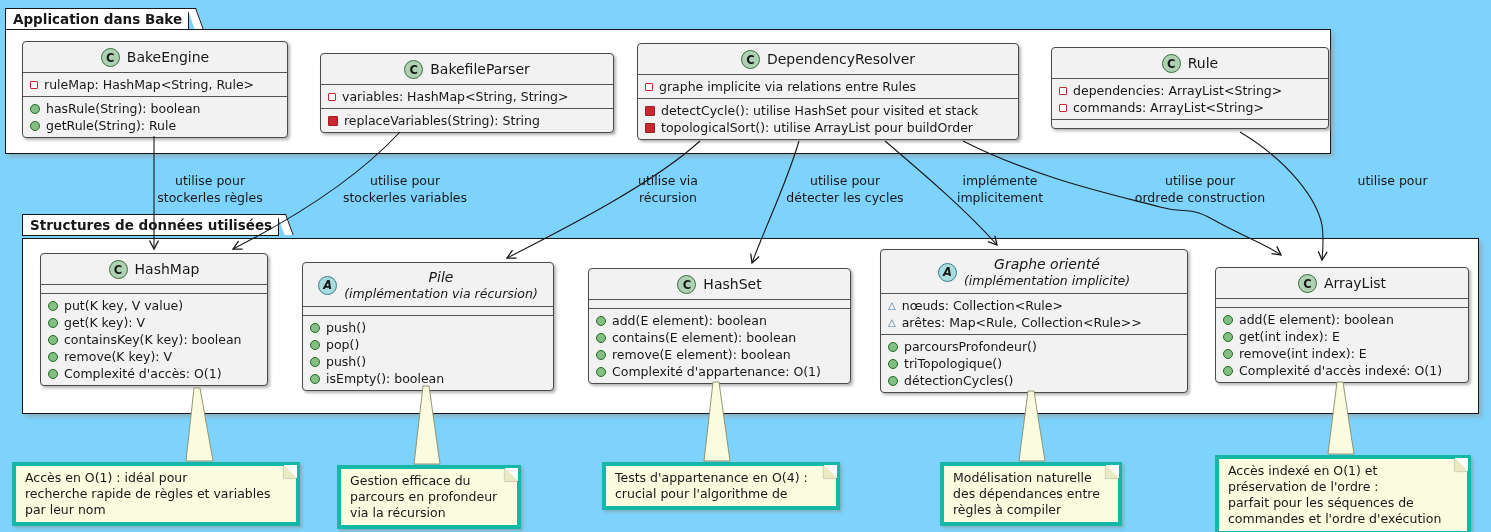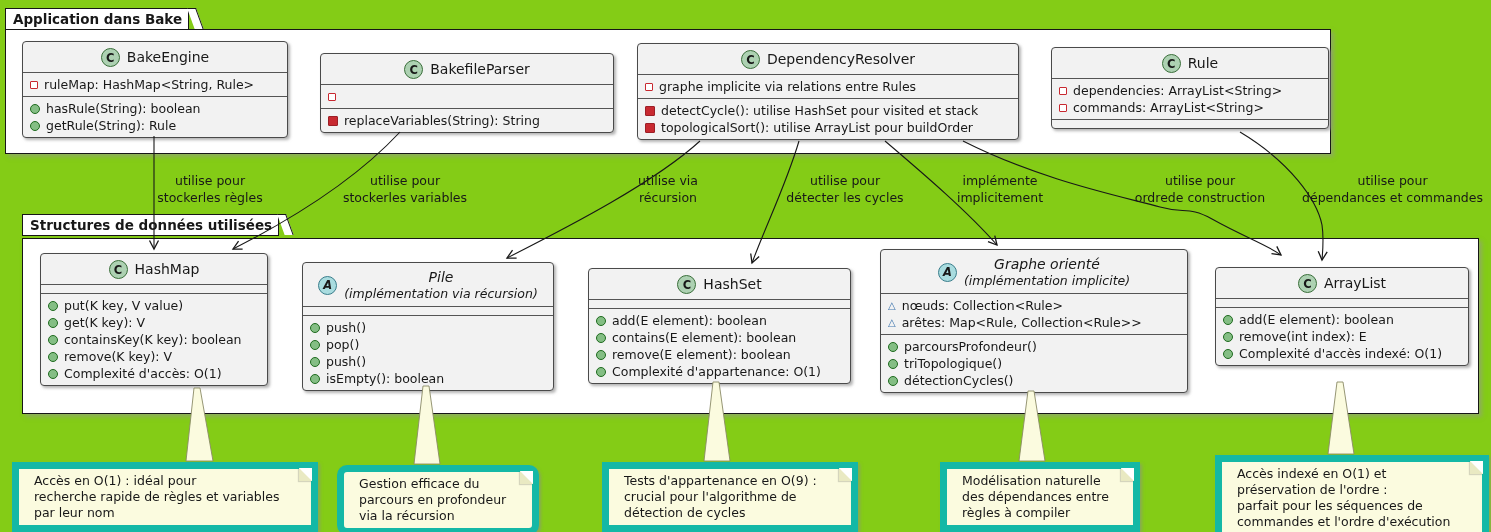--- a/index.html
+++ b/index.html
@@ -1,16 +1,16 @@
 <!DOCTYPE html>
 <html><head>
 <meta charset="utf-8">
 <style>
   html,body{margin:0;padding:0;background:#ffffff;}
-  #canvas{position:relative;width:1491px;height:532px;background:#84cc16;
+  #canvas{position:relative;width:1491px;height:532px;background:#7dd3fc;
           font-family:"DejaVu Sans",sans-serif;color:#181818;overflow:hidden;}
 
   
   .pkg-body{position:absolute;border:1.5px solid #161616;background:#ffffff;
             box-shadow:3px 3px 4px rgba(150,150,150,.55);z-index:1;}
   .pkg-tab{position:absolute;border:1.5px solid #161616;background:#ffffff;
            font-weight:bold;font-size:13.5px;line-height:16px;padding:2px 6px 2px 7px;
            z-index:3;white-space:nowrap;}
   .pkg-tab::after{content:"";position:absolute;top:-1.5px;right:-8px;width:8px;height:100%;
            background:#ffffff;border-right:1.5px solid #161616;border-top:1.5px solid #161616;
@@ -34,22 +34,22 @@
   .ic{flex:0 0 auto;display:inline-block;}
   .ic.pub{width:8px;height:8px;border-radius:50%;background:#84BE84;border:1px solid #1f6b1f;}
   .ic.privf{width:6px;height:6px;border-radius:1px;background:#ffffff;border:1.6px solid #C82930;}
   .ic.privm{width:8px;height:8px;border-radius:1px;background:#C82930;border:1px solid #9c1f26;}
   .ic.prot{color:#4177AF;font-size:10px;line-height:10px;width:auto;height:auto;}
 
   
   .elabel{position:absolute;top:166px;font-size:12.5px;line-height:16.5px;text-align:center;z-index:6;margin-top:7px;}
 
   
-  .note{position:absolute;background:#FBFBDF;border:7px solid #14b8a6;
-        padding:4px 15px;font-size:12.5px;line-height:16px;z-index:6;
+  .note{position:absolute;background:#FBFBDF;border:4px solid #14b8a6;
+        padding:4px 9px;font-size:12.5px;line-height:16px;z-index:6;
         box-shadow:2px 2px 3px rgba(140,140,140,.55);}
   .note::before{content:"";position:absolute;top:-1px;right:-1px;
         border-style:solid;border-width:0 13px 13px 0;
         border-color:#ffffff #ffffff #e9e9c2 #e9e9c2;
         box-shadow:-1px 1px 1px rgba(0,0,0,.15);}
 
   svg.overlay{position:absolute;left:0;top:0;z-index:5;pointer-events:none;}
 </style>
 </head>
 <body>
@@ -85,20 +85,21 @@
   </div>
 
   <div class="cls" style="left:320px;top:53px;width:292px;">
     <div class="ctitle">
       <span class="badge c">C</span>
       <span class="tname">BakefileParser</span>
     </div>
     <div class="comp">
       <div class="row">
         <span class="ic privf"></span>
+        <span>variables: HashMap&lt;String, String&gt;</span>
       </div>
     </div>
     <div class="comp">
       <div class="row">
         <span class="ic privm"></span>
         <span>replaceVariables(String): String</span>
       </div>
     </div>
   </div>
 
@@ -270,20 +271,24 @@
   <div class="cls" style="left:1215px;top:267px;width:252px;">
     <div class="ctitle">
       <span class="badge c">C</span>
       <span class="tname">ArrayList</span>
     </div>
     <div class="comp"></div>
     <div class="comp">
       <div class="row">
         <span class="ic pub"></span>
         <span>add(E element): boolean</span>
+      </div>
+      <div class="row">
+        <span class="ic pub"></span>
+        <span>get(int index): E</span>
       </div>
       <div class="row">
         <span class="ic pub"></span>
         <span>remove(int index): E</span>
       </div>
       <div class="row">
         <span class="ic pub"></span>
         <span>Complexité d'accès indexé: O(1)</span>
       </div>
     </div>
@@ -332,37 +337,35 @@
   <div class="elabel" style="left:932px;width:136px;">
     <div>implémente</div>
     <div>implicitement</div>
   </div>
   <div class="elabel" style="left:1108px;width:184px;">
     <div>utilise pour</div>
     <div>ordrede construction</div>
   </div>
   <div class="elabel" style="left:1294px;width:197px;">
     <div>utilise pour</div>
-    <div>dépendances et commandes</div>
   </div>
 
   <div class="note" style="left:12px;top:462px;width:262px;">
     <div>Accès en O(1) : idéal pour</div>
     <div>recherche rapide de règles et variables</div>
     <div>par leur nom</div>
   </div>
-  <div class="note" style="left:337px;top:465px;width:158px;border-radius:10px;">
+  <div class="note" style="left:337px;top:465px;width:158px;">
     <div>Gestion efficace du</div>
     <div>parcours en profondeur</div>
     <div>via la récursion</div>
   </div>
   <div class="note" style="left:602px;top:462px;width:212px;">
-    <div>Tests d'appartenance en O(9) :</div>
+    <div>Tests d'appartenance en O(4) :</div>
     <div>crucial pour l'algorithme de</div>
-    <div>détection de cycles</div>
   </div>
   <div class="note" style="left:940px;top:462px;width:156px;">
     <div>Modélisation naturelle</div>
     <div>des dépendances entre</div>
     <div>règles à compiler</div>
   </div>
   <div class="note" style="left:1215px;top:455px;width:230px;">
     <div>Accès indexé en O(1) et</div>
     <div>préservation de l'ordre :</div>
     <div>parfait pour les séquences de</div>

